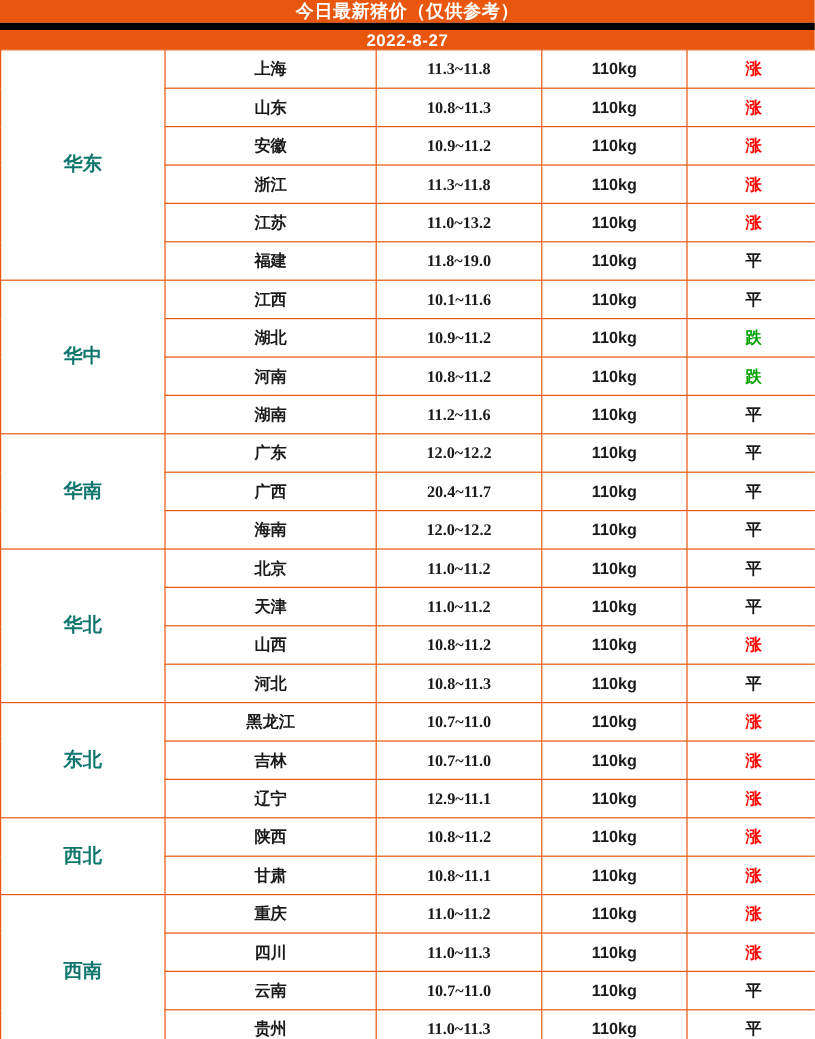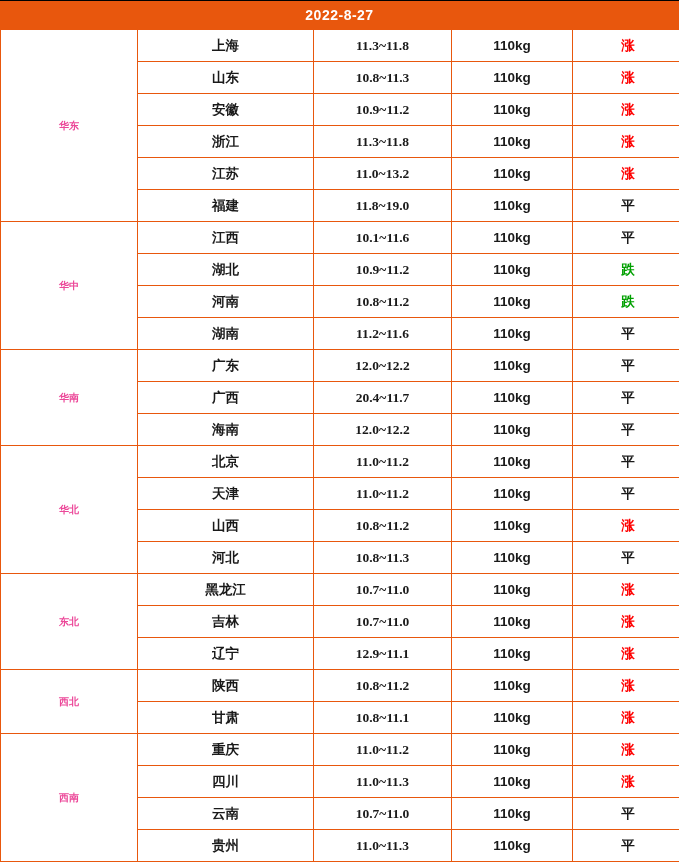--- a/index.html
+++ b/index.html
@@ -33,42 +33,42 @@
   }
   .date-bar {
     height: 28px;
     background: #e8570d;
     color: #ffffff;
     font-size: 14px;
     font-weight: bold;
     display: flex;
     align-items: center;
     justify-content: center;
-    border-top: 1px solid #000000;
+    border-top: 6px solid #000000;
     letter-spacing: 0.5px;
   }
   table {
     border-collapse: collapse;
     width: 679px;
     table-layout: fixed;
   }
   td {
     border: 1px solid #e8570d;
     height: 31px;
     font-size: 13.5px;
     font-weight: bold;
     text-align: center;
     vertical-align: middle;
     color: #1a1a1a;
     padding: 0;
   }
   td.region {
     width: 136px;
-    font-size: 10px;
-    color: #ec4899;
+    font-size: 16px;
+    color: #0f766e;
   }
   td.province {
     width: 175px;
   }
   td.price {
     width: 137px;
     font-family: Liberation Serif, serif;
   }
   td.weight {
     width: 120px;
@@ -77,20 +77,21 @@
     width: 110px;
   }
   .up    { color: #ff0000; }
   .down  { color: #00a000; }
   .flat  { color: #1a1a1a; }
 </style>
 </head>
 <body>
 
 <div class="sheet">
+  <div class="title-bar">今日最新猪价（仅供参考）</div>
   <div class="date-bar">2022-8-27</div>
   <table>
     <tbody>
         <tr>
           <td class="region" rowspan="6">华东</td>
           <td class="province">上海</td>
           <td class="price">11.3~11.8</td>
           <td class="weight">110kg</td>
           <td class="trend up">涨</td>
         </tr>

